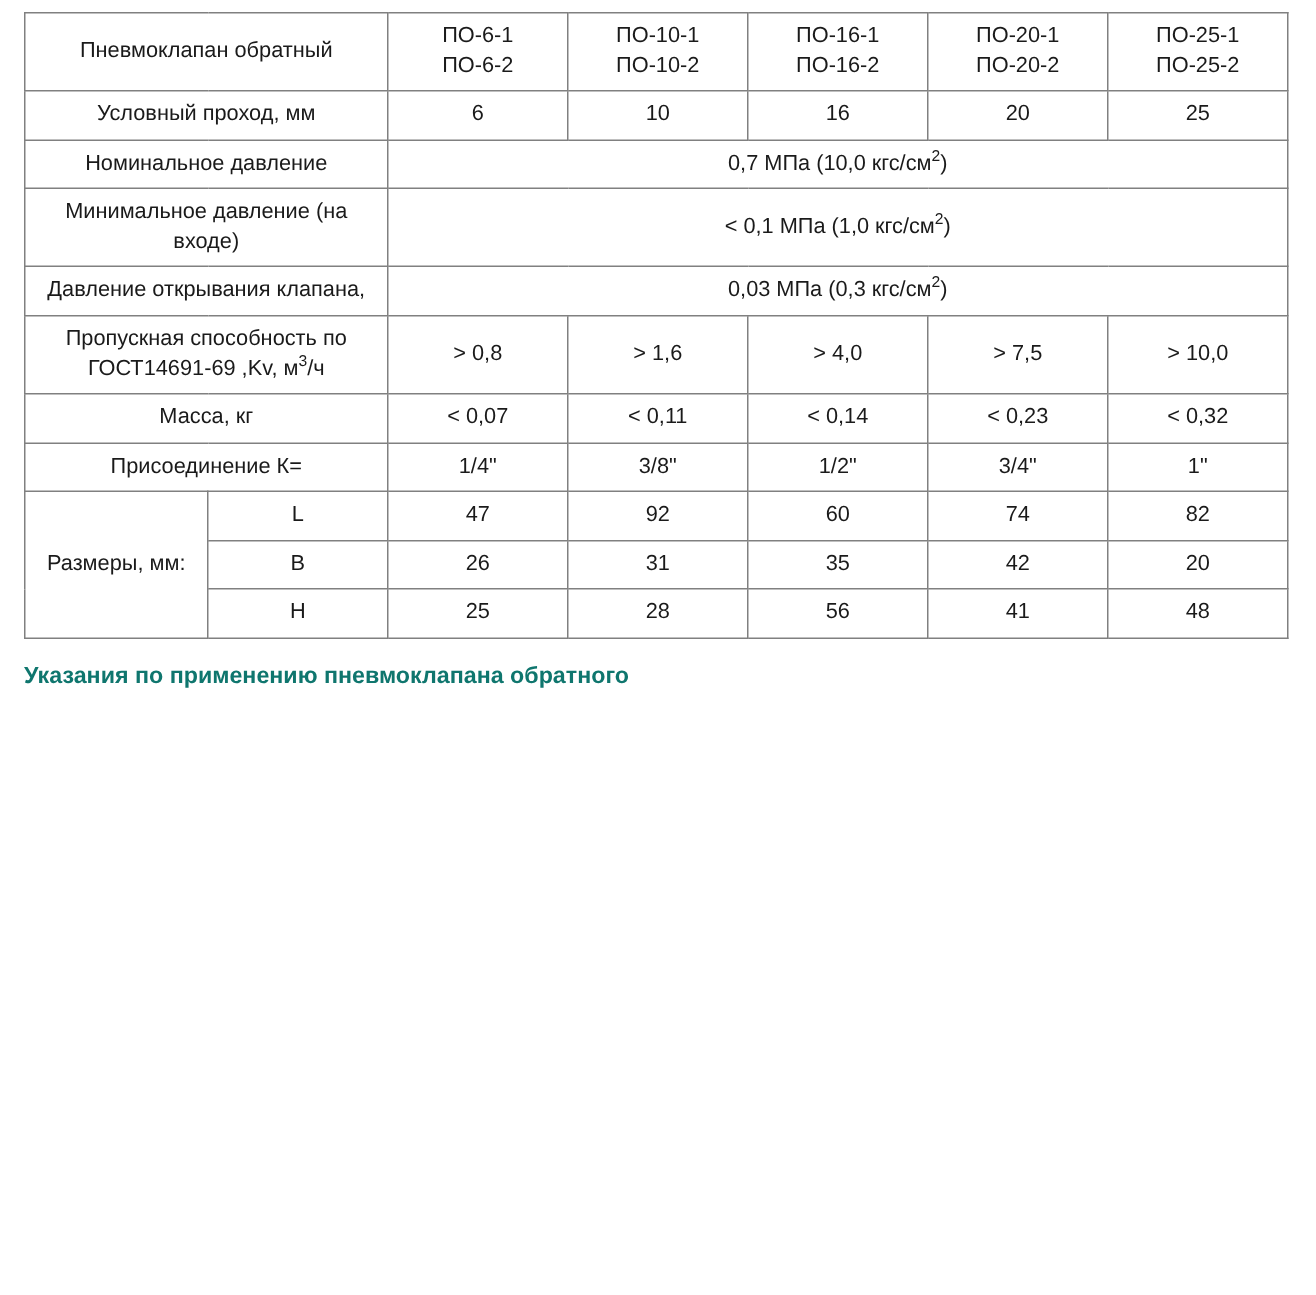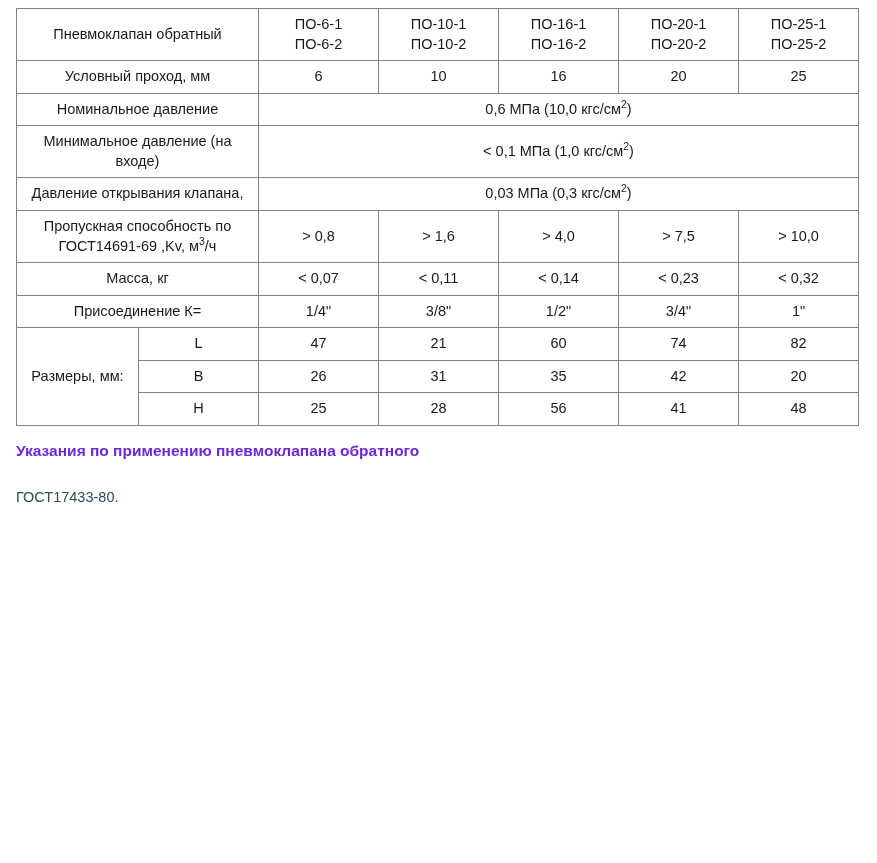--- a/index.html
+++ b/index.html
@@ -50,22 +50,22 @@
     vertical-align: super;
     line-height: 0;
   }
   .notes {
     margin: 16px 16px 0 16px;
     width: 845px;
   }
   .notes-title {
     font-weight: bold;
     font-size: 15.5px;
-    color: #6d28d9;
-    margin-bottom: 27px;
+    color: #0f766e;
+    margin-bottom: 14px;
   }
   .notes-body {
     font-size: 14.5px;
     color: #2b4a5a;
     line-height: 1.42;
   }
   .notes-body p {
     margin: 0 0 1px 0;
   }
 </style>
@@ -114,21 +114,21 @@
         <td>6</td>
         <td>10</td>
         <td>16</td>
         <td>20</td>
         <td>25</td>
       </tr>
 
       <tr>
         <td class="rowlabel" colspan="2">Номинальное давление</td>
         <td colspan="5">
-          <span>0,6 МПа (10,0 кгс/см</span><span class="sup">2</span><span>)</span>
+          <span>0,7 МПа (10,0 кгс/см</span><span class="sup">2</span><span>)</span>
         </td>
       </tr>
 
       <tr>
         <td class="rowlabel" colspan="2">Минимальное давление (на входе)</td>
         <td colspan="5">
           <span>&lt; 0,1 МПа (1,0 кгс/см</span><span class="sup">2</span><span>)</span>
         </td>
       </tr>
 
@@ -165,21 +165,21 @@
         <td>3/8"</td>
         <td>1/2"</td>
         <td>3/4"</td>
         <td>1"</td>
       </tr>
 
       <tr>
         <td class="rowlabel" rowspan="3">Размеры, мм:</td>
         <td>L</td>
         <td>47</td>
-        <td>21</td>
+        <td>92</td>
         <td>60</td>
         <td>74</td>
         <td>82</td>
       </tr>
       <tr>
         <td>B</td>
         <td>26</td>
         <td>31</td>
         <td>35</td>
         <td>42</td>
@@ -192,17 +192,16 @@
         <td>56</td>
         <td>41</td>
         <td>48</td>
       </tr>
     </tbody>
   </table>
 
   <div class="notes">
     <div class="notes-title">Указания по применению пневмоклапана обратного</div>
     <div class="notes-body">
-      <p>ГОСТ17433-80.</p>
     </div>
   </div>
 
 </div>
 
 </body></html>

